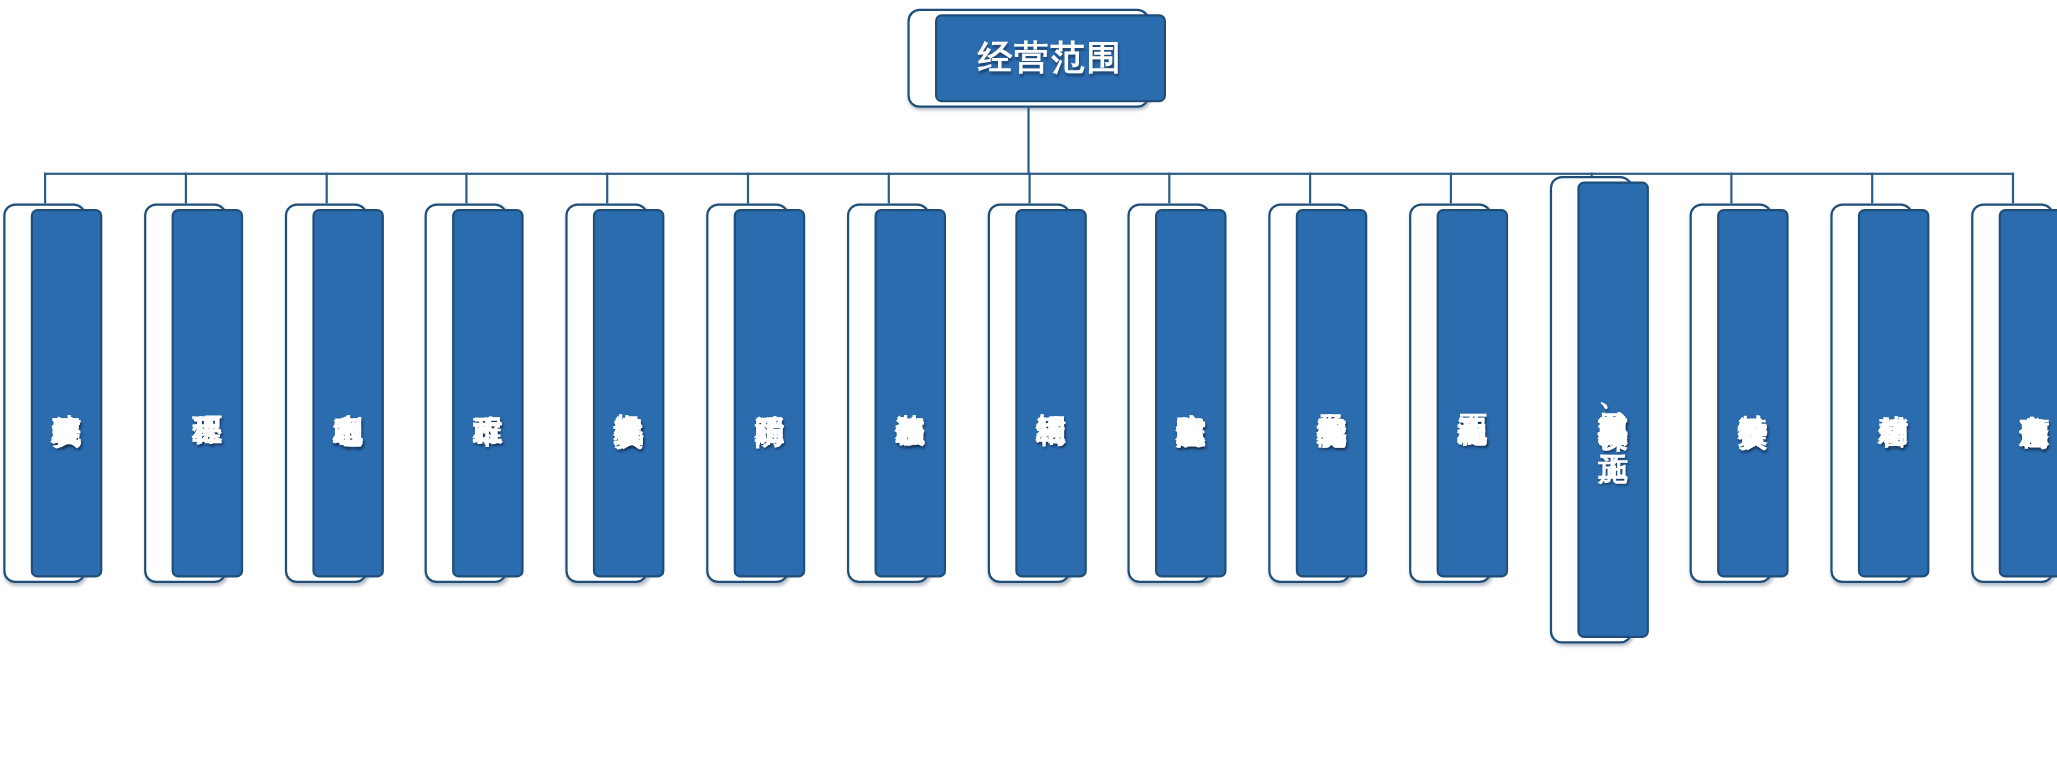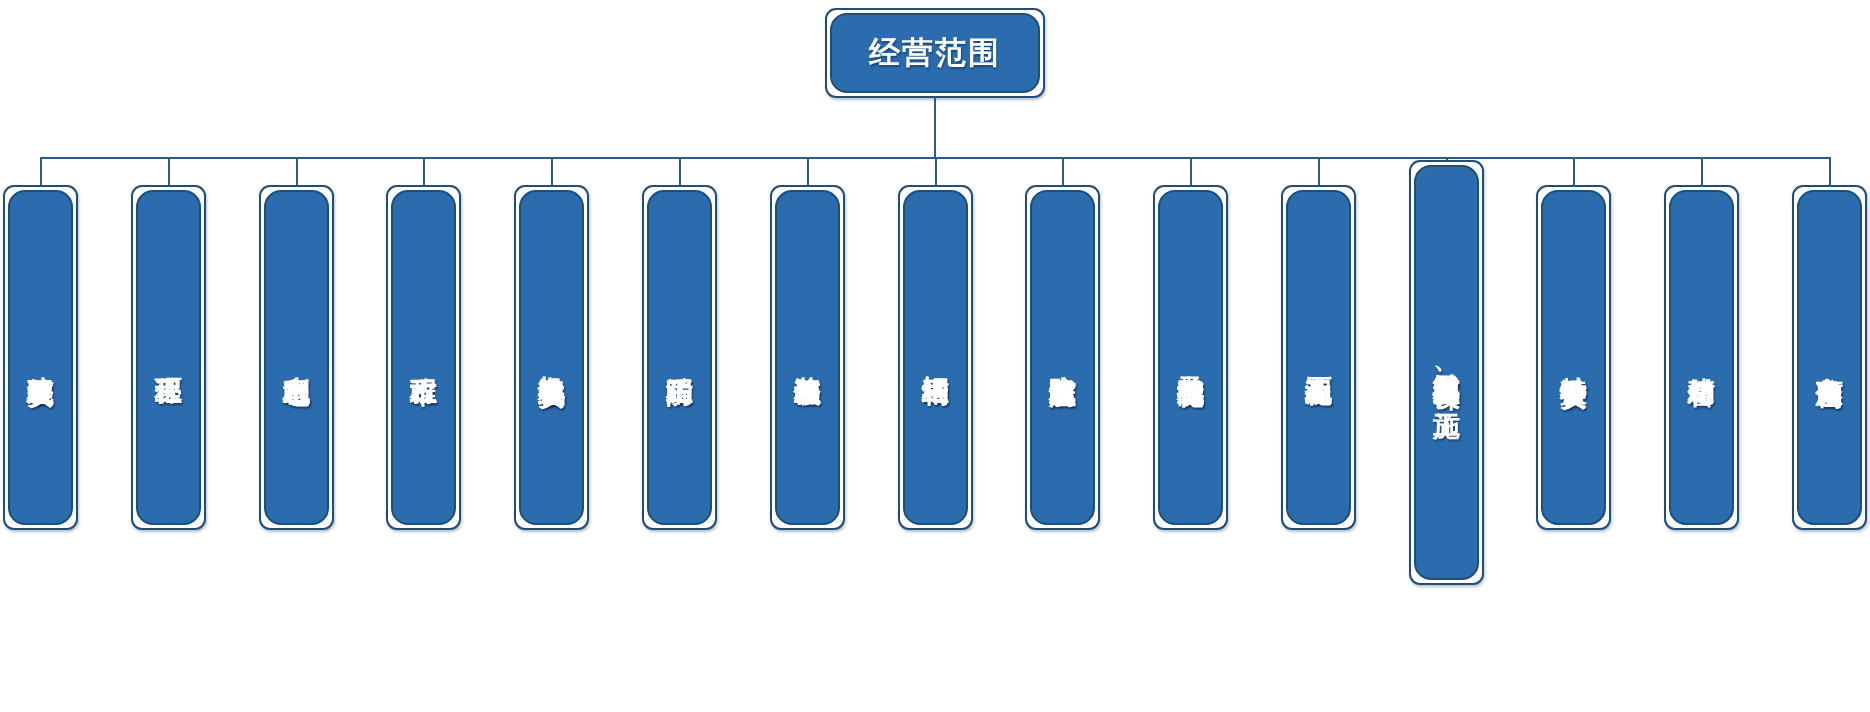--- a/index.html
+++ b/index.html
@@ -23,26 +23,27 @@
     border:2px solid #1F4E79;
     border-radius:11px;
     background:#ffffff;
     padding:3px;
     box-shadow:1px 2px 3px rgba(40,60,90,.33);
   }
   .node-inner{
     box-sizing:border-box;
     width:100%;height:100%;
     border:2px solid #1F4E79;
-    border-radius:17px;
+    border-radius:6px;
     background:#2B6CAF;
     display:flex;
     align-items:center;
     justify-content:center;
     overflow:hidden;
+    margin-left:20px;
   }
 
   
   .root .node-inner{
     background:#2B6CAF;
   }
   .root-label{
     color:#ffffff;
     font-size:31px;
     font-weight:bold;

